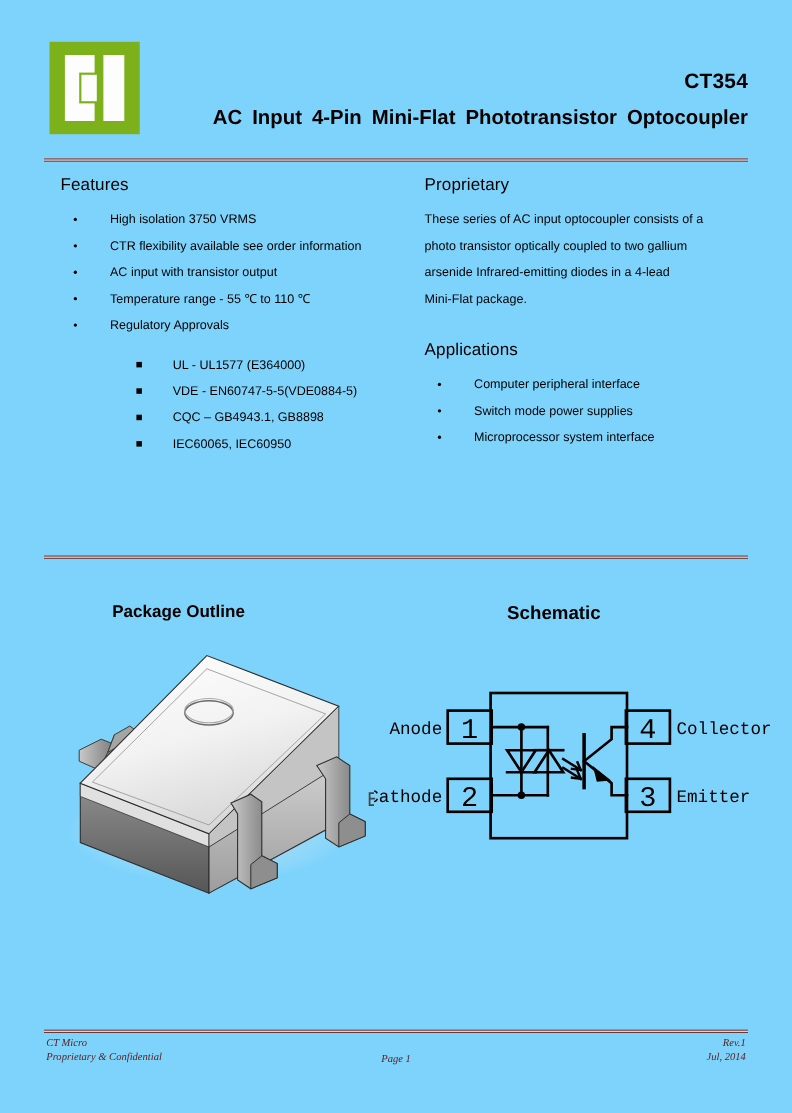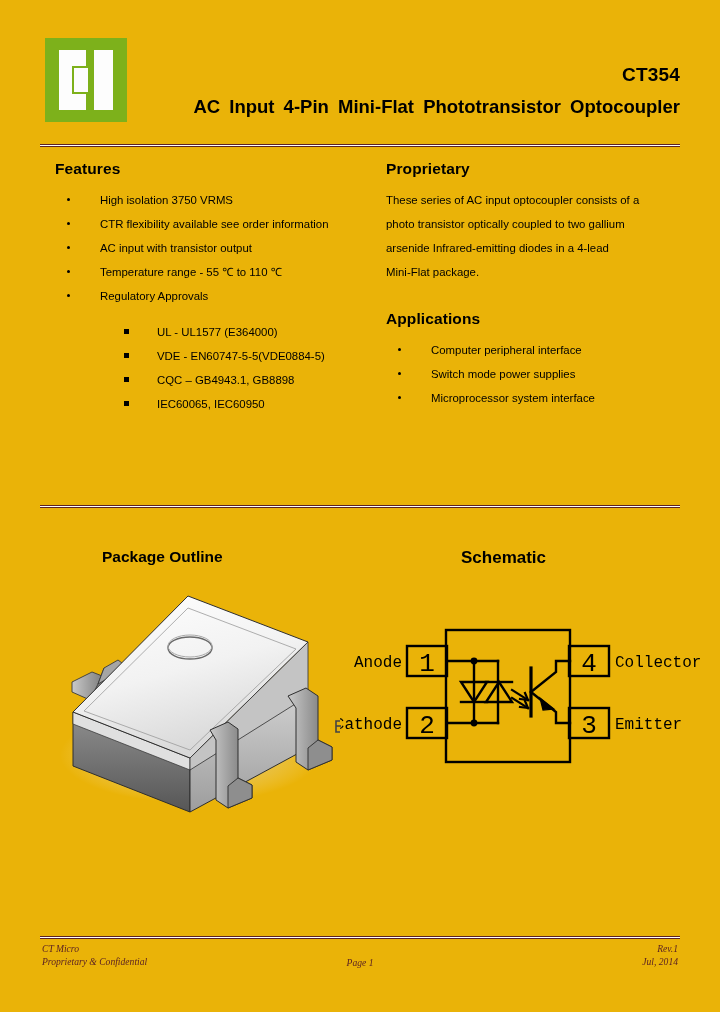--- a/index.html
+++ b/index.html
@@ -8,21 +8,21 @@
     background: #ffffff;
   }
   body {
     font-family: "Liberation Sans", sans-serif;
     color: #000000;
   }
   #page {
     position: relative;
     width: 720px;
     height: 1012px;
-    background: #eab308;
+    background: #7dd3fc;
     overflow: hidden;
   }
 
   
   #header {
     position: absolute;
     left: 45px;
     top: 38px;
     width: 635px;
     height: 92px;
@@ -111,21 +111,21 @@
   .col-right {
     position: absolute;
     left: 386px;
     top: 160px;
     width: 295px;
   }
 
   h2.sect {
     margin: 0 0 10px 0;
     font-size: 15.5px;
-    font-weight: bold;
+    font-weight: normal;
     letter-spacing: 0.1px;
   }
   h2.sect.apps { margin-top: 26px; }
 
   .bullets { list-style: none; margin: 0; padding: 0; }
   .bullets li {
     position: relative;
     padding-left: 45px;
     font-size: 11.4px;
     line-height: 24px;

